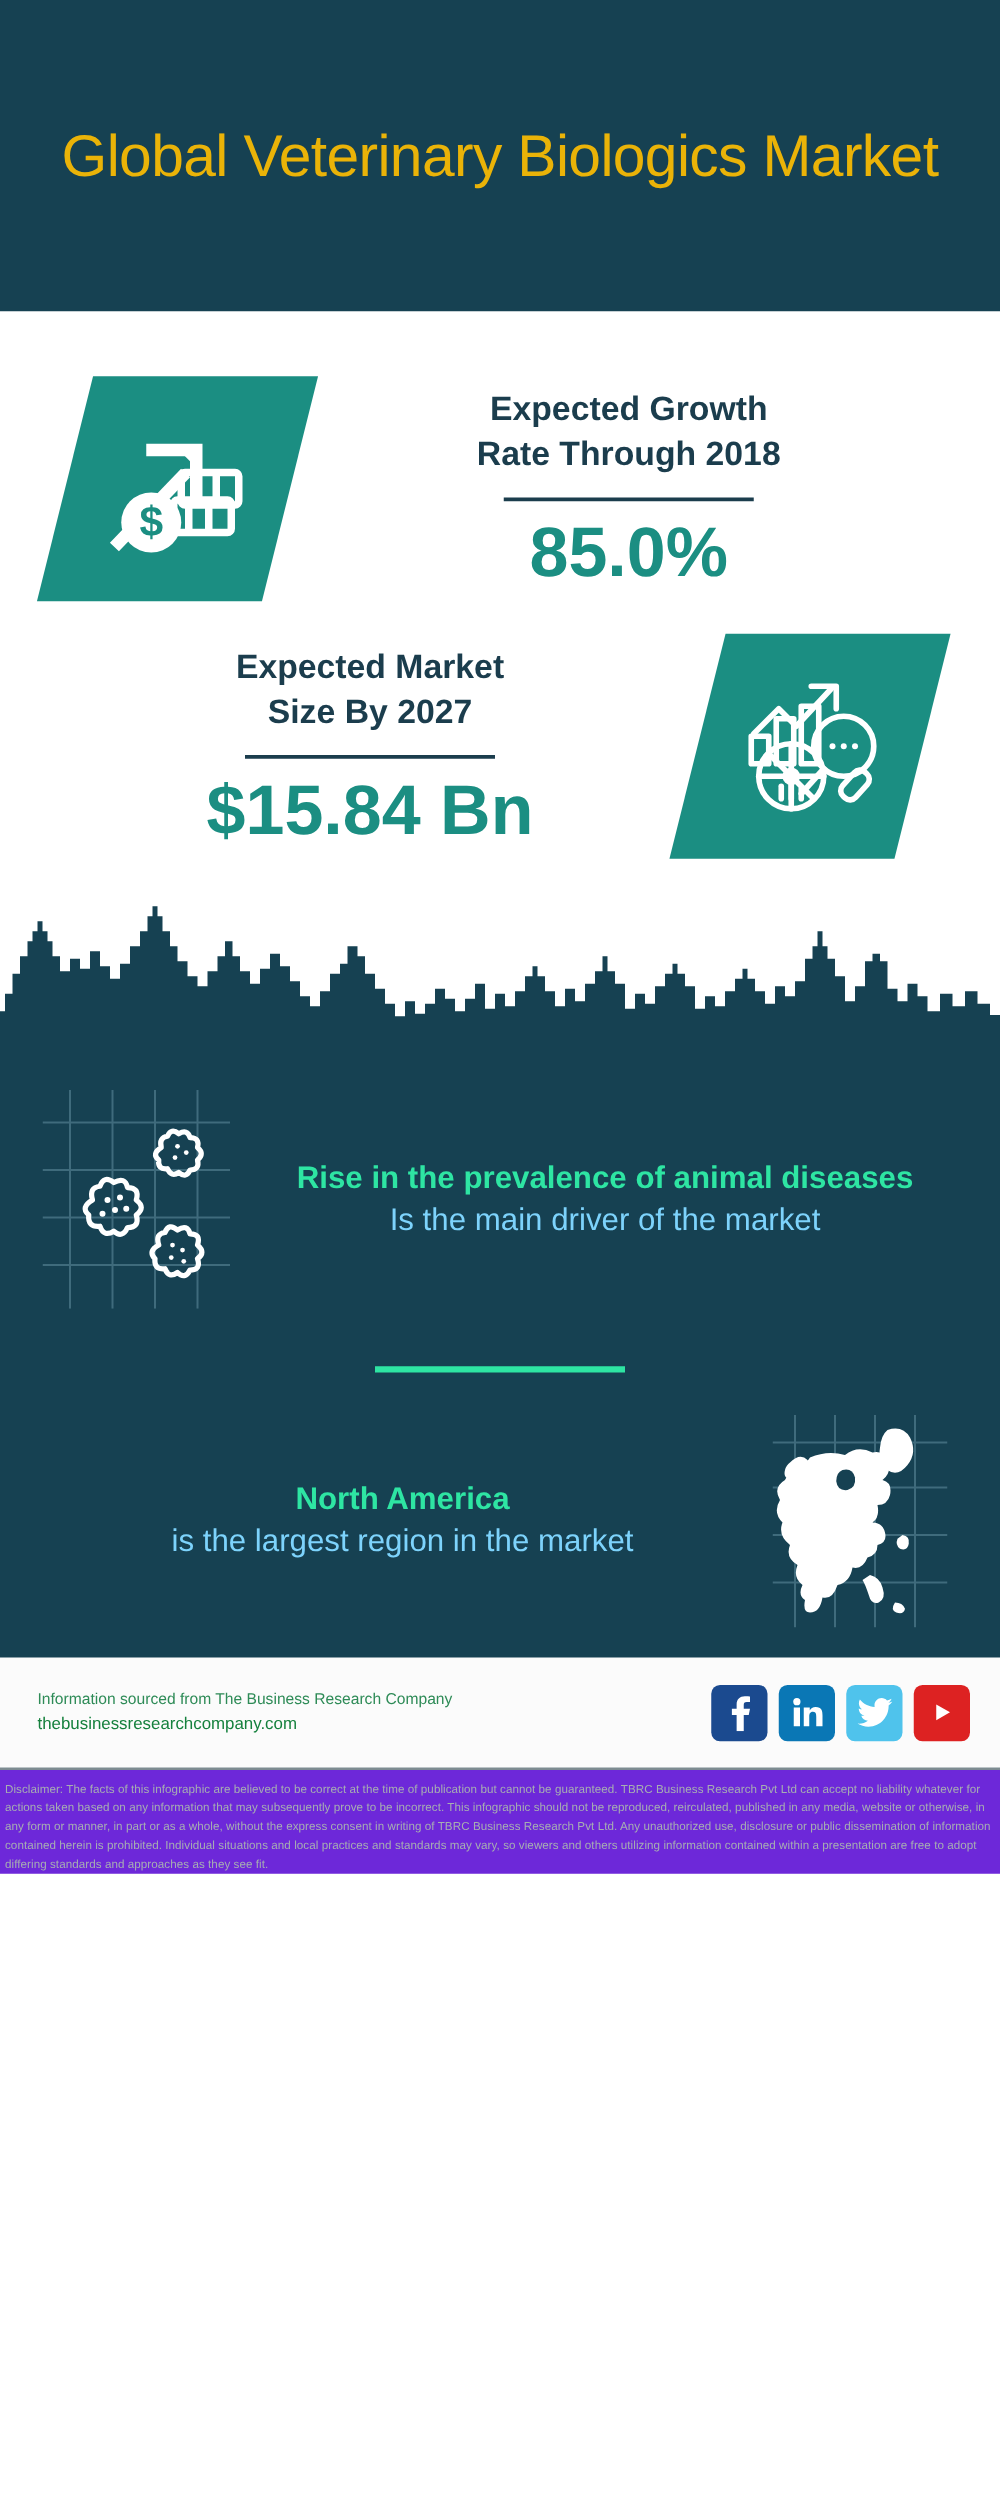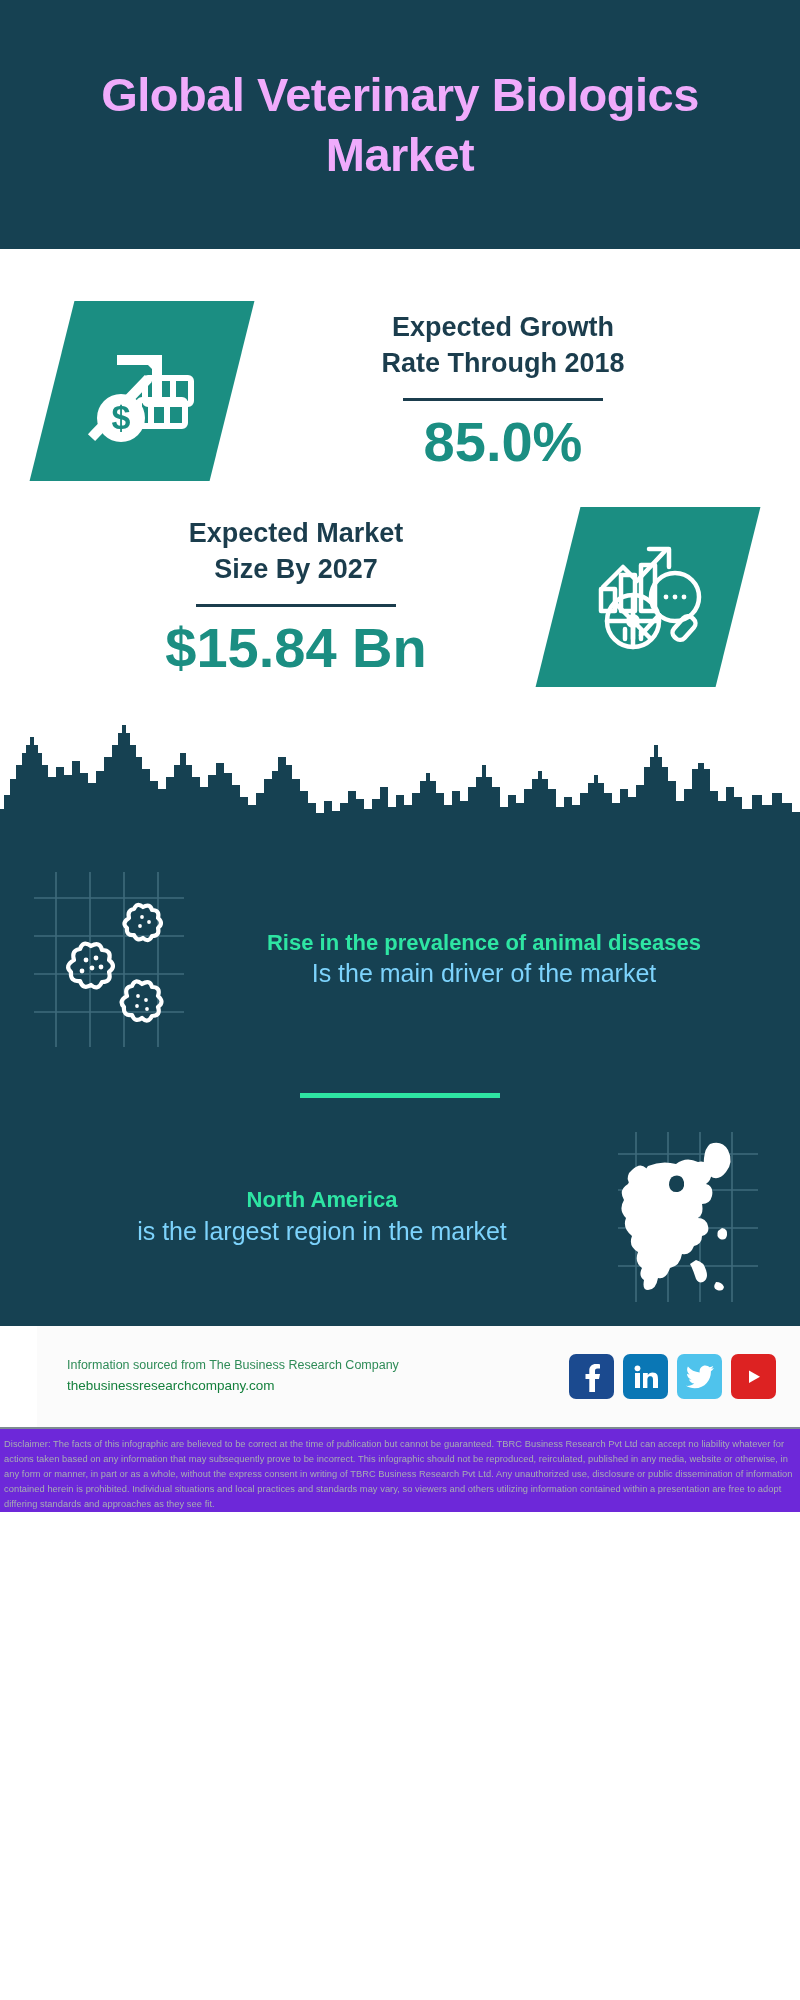--- a/index.html
+++ b/index.html
@@ -13,23 +13,23 @@
 
   
   .header {
     background:#164152;
     height:249px;
     display:flex; align-items:center; justify-content:center;
     text-align:center;
     padding:0 40px;
   }
   .header h1 {
-    color:#f0abfc;
+    color:#eab308;
     font-size:47px;
-    font-weight:bold;
+    font-weight:normal;
     line-height:1.27;
     letter-spacing:-0.5px;
   }
 
   
   .white-zone { background:#ffffff; position:relative; }
 
   .stat-row { display:flex; align-items:center; }
 
   .para {
@@ -86,21 +86,21 @@
   }
 
   .info-row { display:flex; align-items:center; }
 
   .grid-icon { position:relative; }
   .grid-icon svg { display:block; }
 
   .info-text { text-align:center; }
   .info-head {
     color:#2ee5a3;
-    font-size:22px;
+    font-size:25px;
     font-weight:bold;
     line-height:1.35;
   }
   .info-sub {
     color:#7dd3fc;
     font-size:25px;
     font-weight:normal;
     line-height:1.35;
   }
 
@@ -114,24 +114,23 @@
     margin:46px auto 34px auto;
   }
 
   .region-row { padding-bottom:18px; }
   .region-row .info-text { flex:1; padding-left:36px; padding-right:10px; }
   .region-row .grid-icon { margin-right:42px; }
 
   
   .footer {
     background:#fbfbfb;
-    height:101px;
+    height:88px;
     display:flex; align-items:center;
     padding:0 24px 0 30px;
-    margin-left:37px;
   }
   .footer-text { flex:1; }
   .footer-line1 {
     color:#2e8b57;
     font-size:12.5px;
     line-height:1.55;
   }
   .footer-line2 {
     color:#15803d;
     font-size:13.5px;

